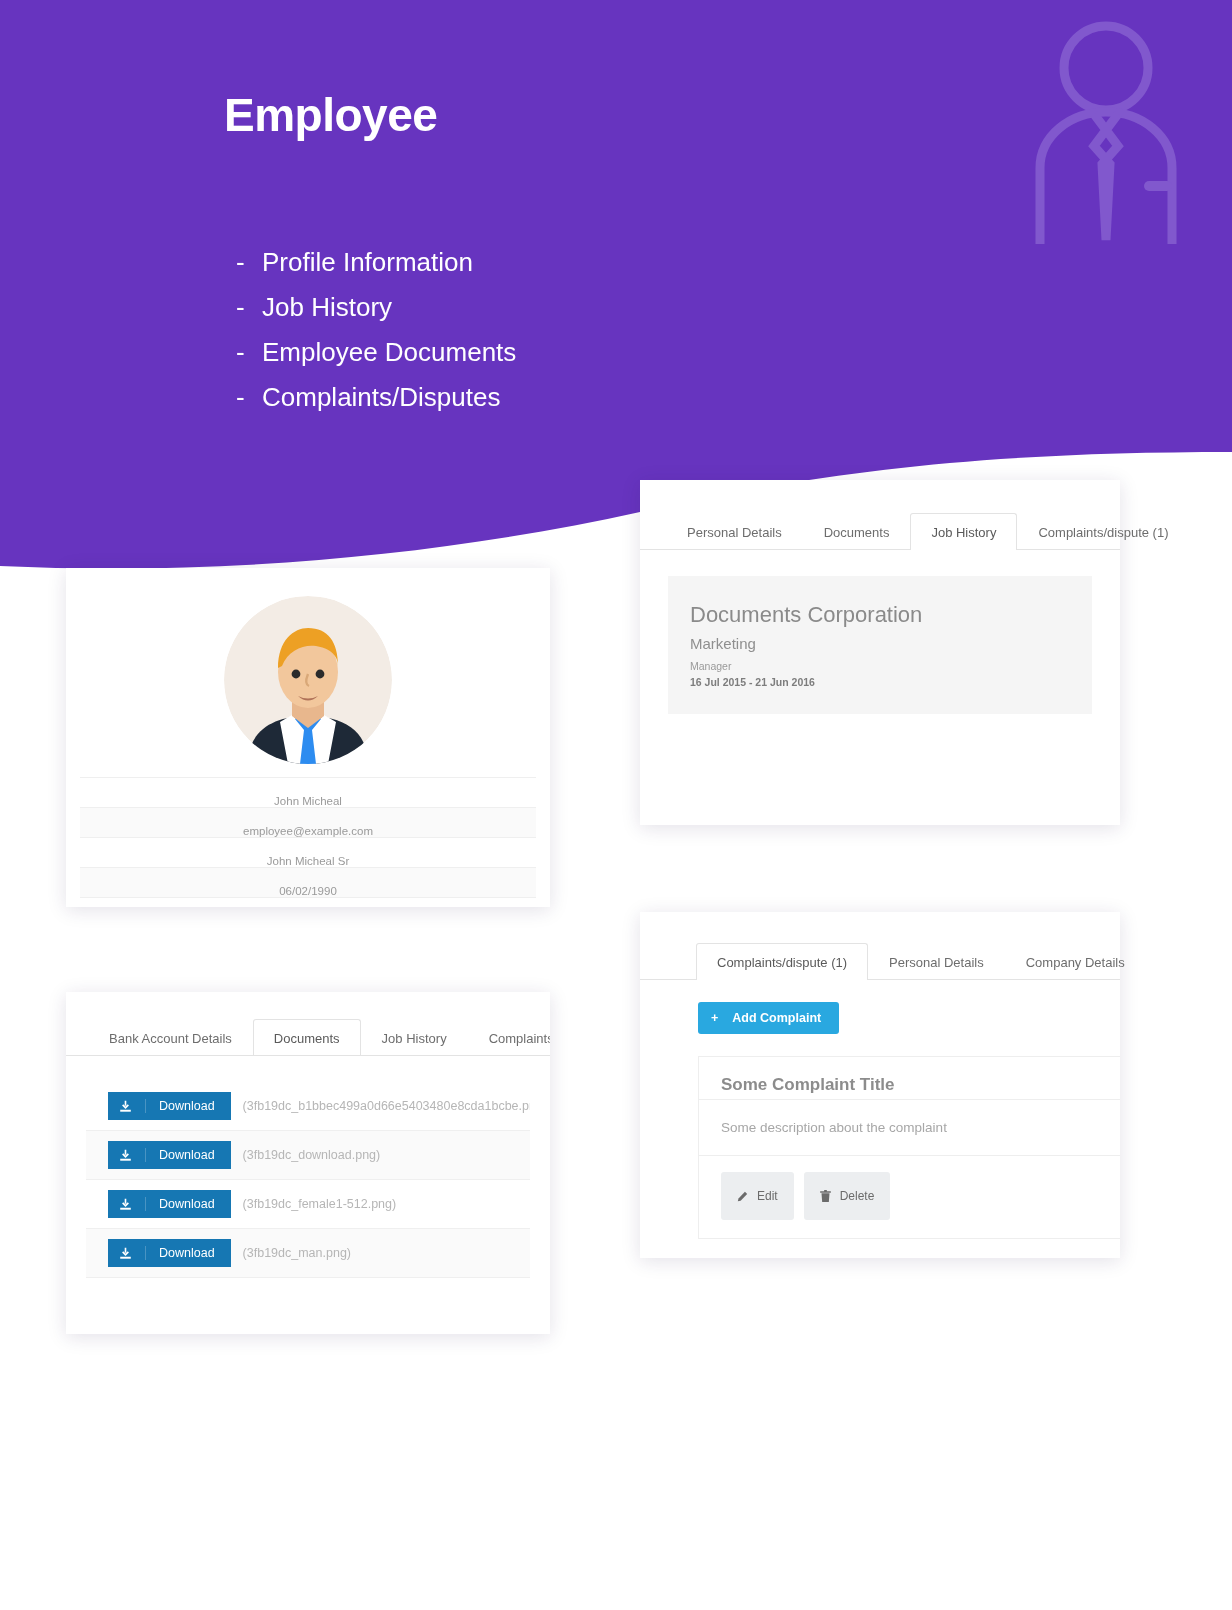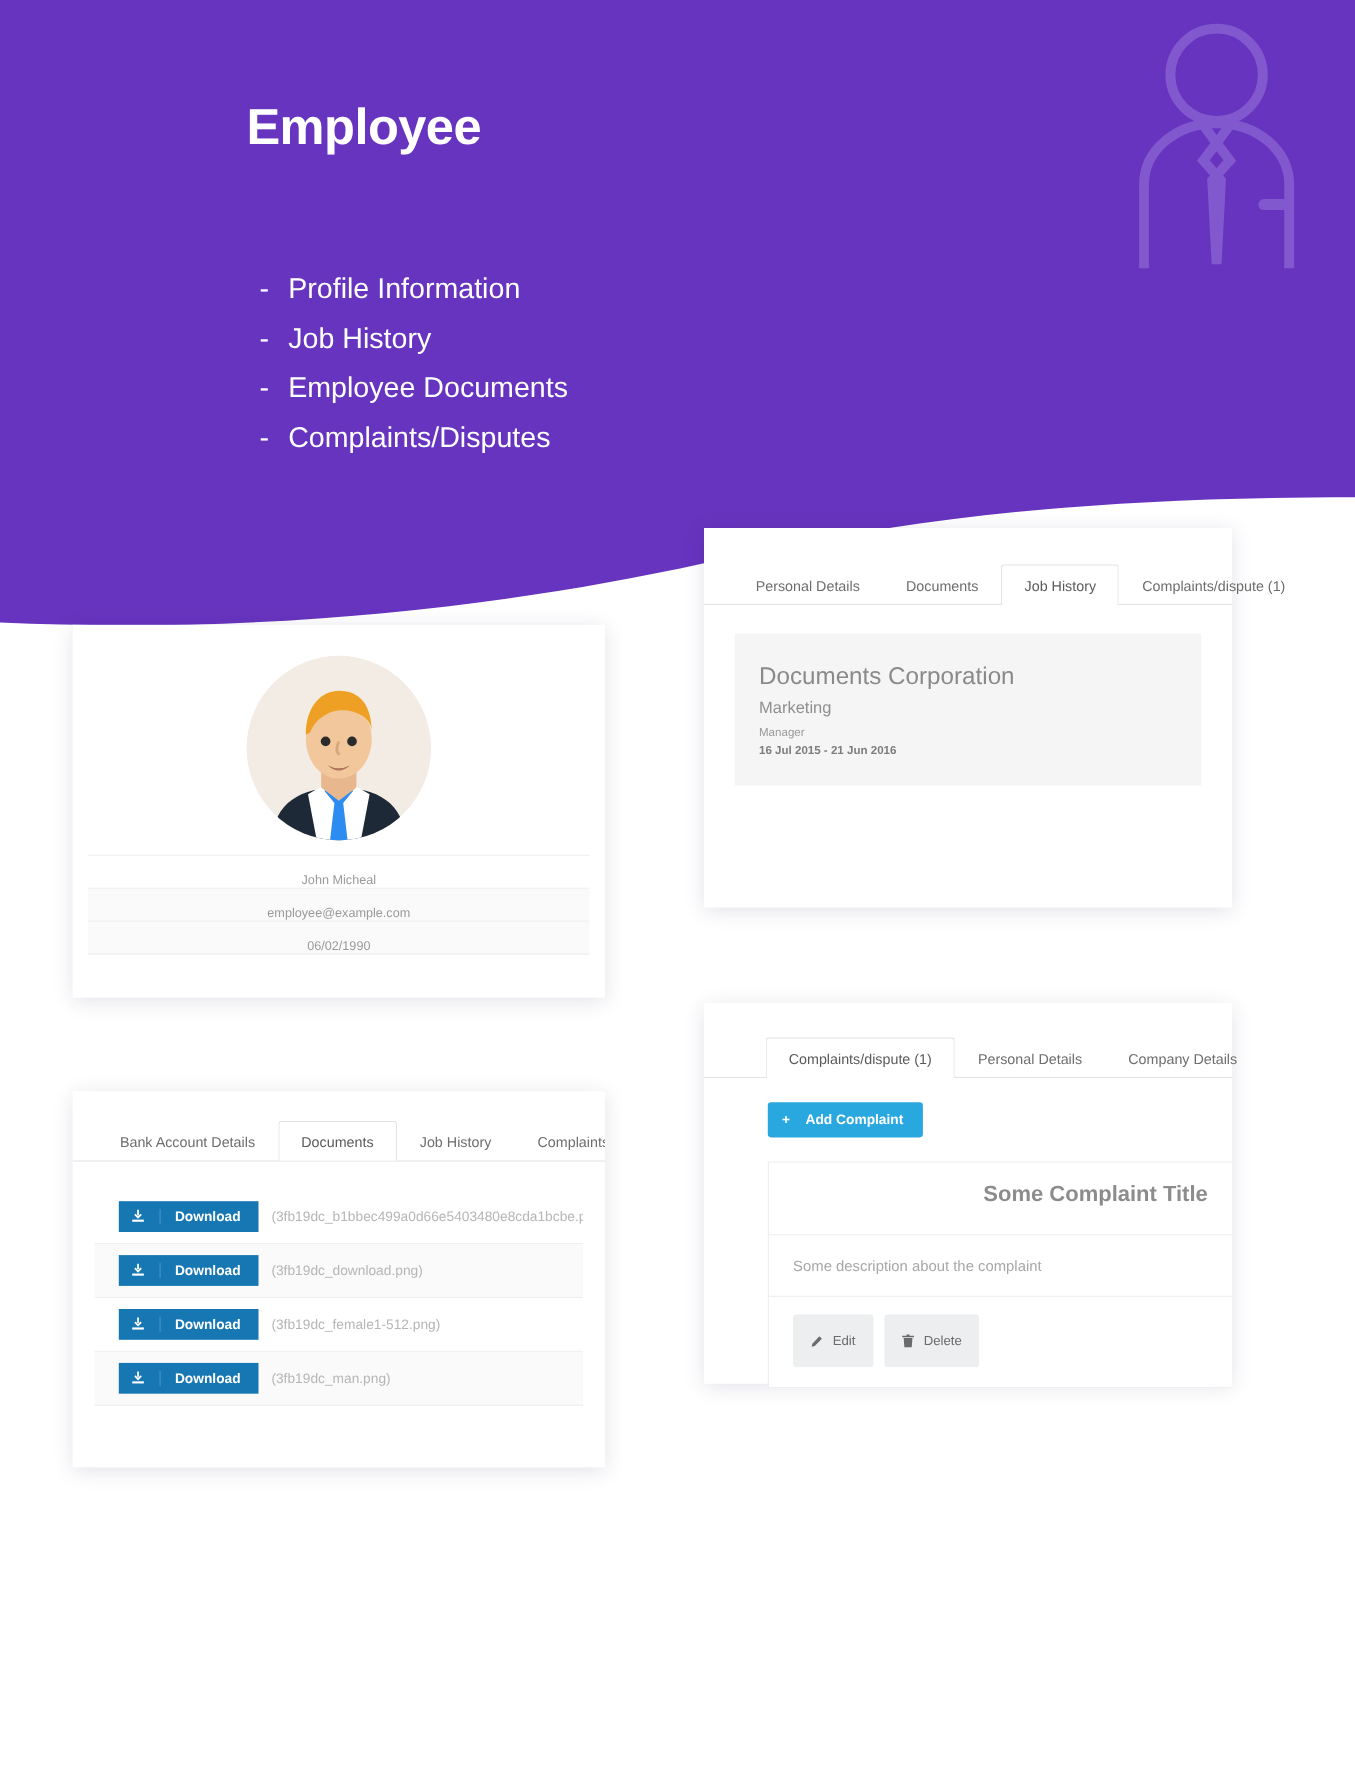--- a/index.html
+++ b/index.html
@@ -83,44 +83,44 @@
   #documents-card { left: 66px; top: 992px; width: 484px; height: 342px; }
   .doc-tabs { padding: 26px 22px 0 22px; overflow: hidden; }
   .doc-list { padding: 26px 0 0 0; }
   .doc-row {
     display: flex; align-items: center; gap: 12px;
     margin: 0 20px; padding: 10px 0 10px 22px;
     border-bottom: 1px solid #efefef; overflow: hidden;
   }
   .doc-row.alt { background: #fafafa; }
   .btn-download {
-    display: inline-flex; align-items: flex-start; gap: 13px;
-    background: #1677b3; color: #fff; font-size: 12.5px; font-weight: 700;
+    display: inline-flex; align-items: center; gap: 13px;
+    background: #1677b3; color: #fff; font-size: 12.5px; font-weight: 400;
     padding: 7px 16px 7px 11px; border: none; border-radius: 0;
     white-space: nowrap; cursor: pointer;
   }
   .btn-download .sep { width: 1px; align-self: stretch; background: rgba(255,255,255,0.22); }
   .doc-name { font-size: 12.5px; color: #b6b6b6; white-space: nowrap; }
 
   
   #complaints-card { left: 640px; top: 912px; width: 480px; height: 346px; }
   .cp-tabs { padding: 30px 16px 0 56px; }
   .cp-body { padding: 22px 0 0 58px; }
   .btn-add {
     display: inline-flex; align-items: center; gap: 14px;
     background: #29a8e0; color: #fff; font-size: 12.5px; font-weight: 700;
     padding: 9px 18px 9px 13px; border: none; border-radius: 3px; cursor: pointer;
   }
   .cp-panel {
     margin-top: 22px; margin-right: 0; border: 1px solid #eeeeee;
     border-right: none; background: #fff;
   }
   .cp-title {
-    font-size: 20px; color: #8c8c8c; font-weight: 700;
-    padding: 18px 22px 24px 22px; border-bottom: 1px solid #eeeeee; text-align: right;
+    font-size: 17px; color: #8c8c8c; font-weight: 700;
+    padding: 18px 22px 4px 22px; border-bottom: 1px solid #eeeeee;
   }
   .cp-desc {
     font-size: 13.5px; color: #a7a7a7;
     padding: 20px 22px 20px 22px; border-bottom: 1px solid #eeeeee;
   }
   .cp-actions { display: flex; gap: 10px; padding: 16px 22px 18px 22px; }
   .btn-small {
     display: inline-flex; align-items: center; gap: 9px;
     background: #eceef0; color: #6b6b6b; font-size: 12px;
     padding: 17px 16px; border: none; border-radius: 3px; cursor: pointer;
@@ -192,20 +192,23 @@
         </g>
       </svg>
     </div>
     <div id="profile-rows">
         <div class="profile-row">
           <span>John Micheal</span>
         </div>
         <div class="profile-row alt">
           <span>employee@example.com</span>
         </div>
+        <div class="profile-row">
+          <span>John Micheal Sr</span>
+        </div>
         <div class="profile-row alt">
           <span>06/02/1990</span>
         </div>
       </div>
   </div>
 
   <div class="card" id="jobhistory-card">
     <div class="tabs jh-tabs" id="jh-tabs">
         <div class="tab">Personal Details</div>
         <div class="tab">Documents</div>

